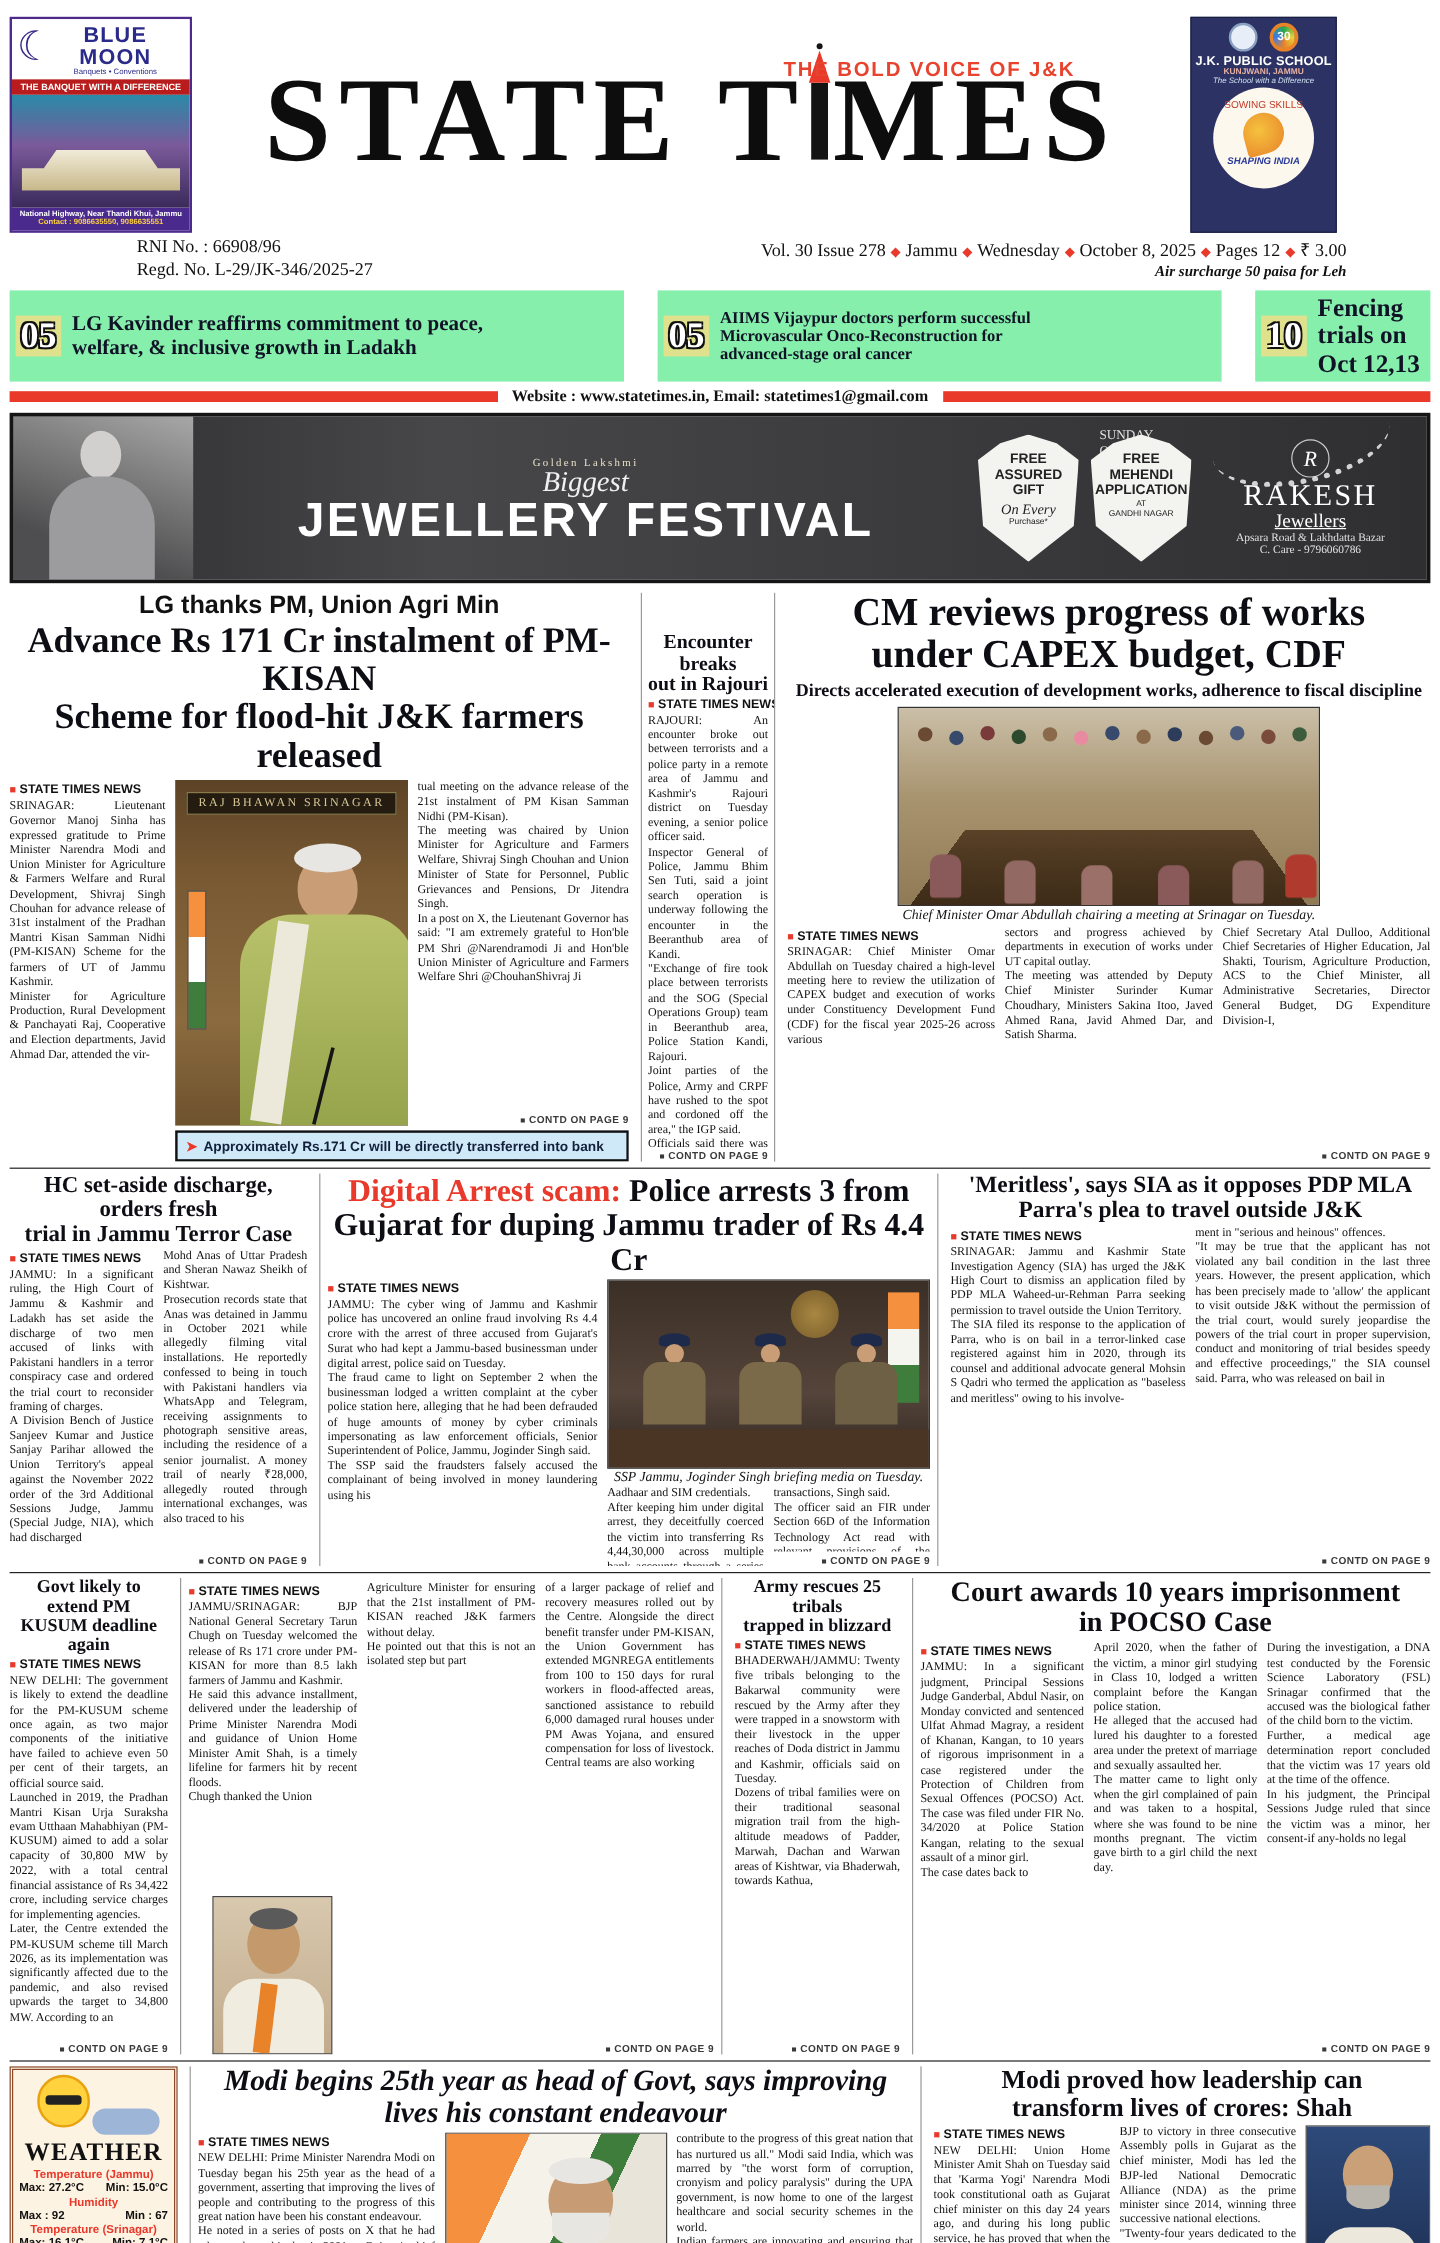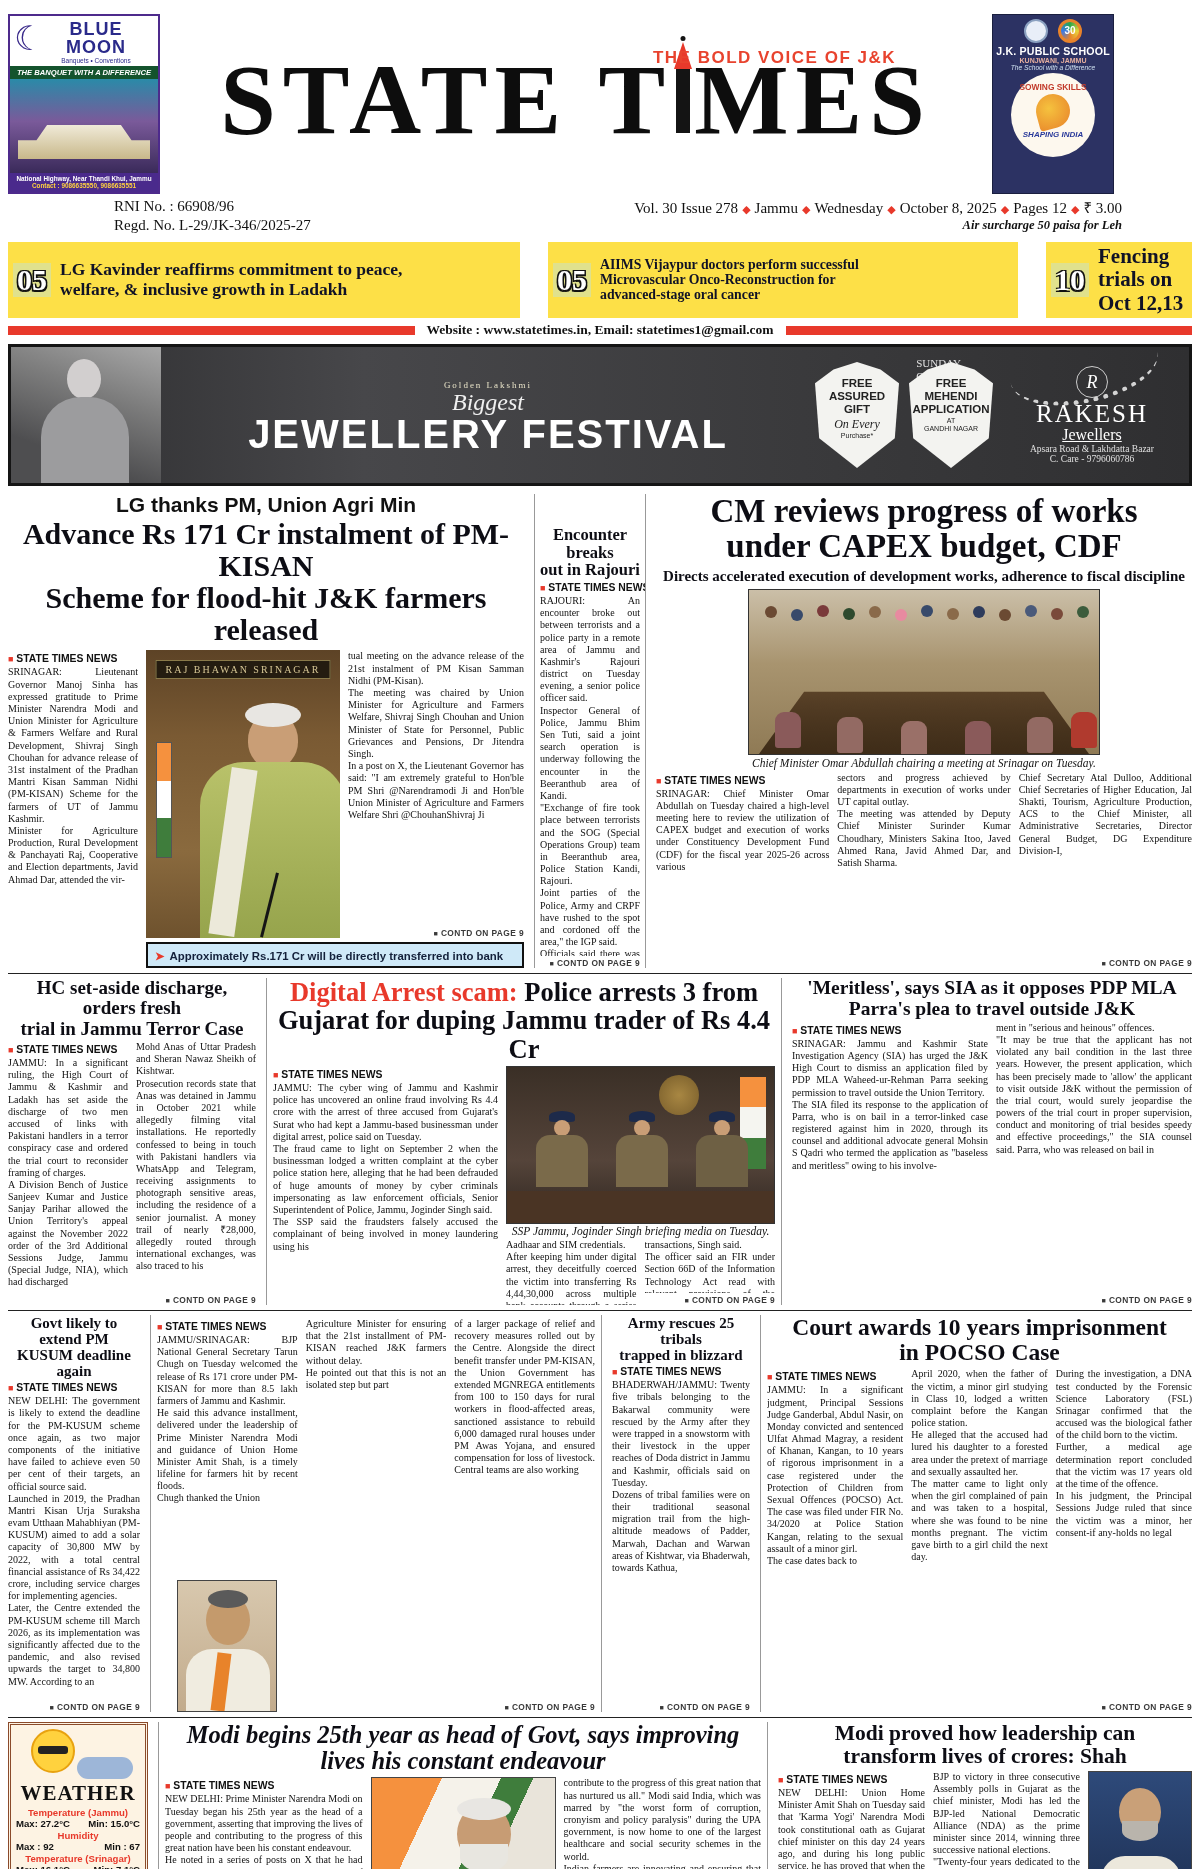--- a/index.html
+++ b/index.html
@@ -6,21 +6,21 @@
   body { width:1200px; background:#fff; color:#111; font-family:"Liberation Serif", serif; }
   .page { width:1200px; padding:6px 8px 4px; }
 
   
   .masthead { display:flex; height:180px; margin-top:8px; }
   .ad-bluemoon { width:152px; border:2px solid #4d2a8c; display:flex; flex-direction:column; flex:none; }
   .bm-top { background:#fff; position:relative; text-align:center; padding:4px 2px 2px 26px; }
   .bm-moon { position:absolute; left:4px; top:2px; font-size:34px; color:#3a2a8a; }
   .bm-brand { color:#2a2a8a; font-weight:bold; font-size:18px; line-height:1.02; letter-spacing:1px; white-space:pre-line; font-family:"Liberation Sans", sans-serif; }
   .bm-sub { font-size:6.5px; color:#2a2a8a; font-family:"Liberation Sans", sans-serif; }
-  .bm-strip { background:#14532d; color:#fff; font-size:7.6px; font-weight:bold; text-align:center; padding:2px 0; font-family:"Liberation Sans", sans-serif;font-style:italic; }
+  .bm-strip { background:#b91c1c; color:#fff; font-size:7.6px; font-weight:bold; text-align:center; padding:2px 0; font-family:"Liberation Sans", sans-serif; }
   .bm-photo { flex:1; position:relative; background:linear-gradient(180deg,#2a8aa8 0%,#7a5a9a 45%,#3a2a5a 100%); overflow:hidden; }
   .bm-bldg { position:absolute; left:8px; right:8px; bottom:14px; height:34px; background:linear-gradient(#f0ead8,#c8b88a); clip-path:polygon(0 100%,0 45%,14% 45%,22% 0,78% 0,86% 45%,100% 45%,100% 100%); }
   .bm-foot { background:#4a2a8c; text-align:center; padding:2px 1px 3px; font-family:"Liberation Sans", sans-serif; font-weight:bold; }
   .bm-addr { color:#fff; font-size:6.4px; }
   .bm-contact { color:#ffd23e; font-size:6.4px; }
 
   .title-wrap { flex:1; position:relative; text-align:center; }
   .paper-title { font-weight:bold; font-size:100px; letter-spacing:7px; line-height:172px; white-space:nowrap; color:#0d0d0d; }
   .nib { display:inline-block; width:0.14em; height:0.64em; background:#141414; position:relative; margin:0 0.04em; }
   .nib::before { content:""; position:absolute; top:-0.27em; left:50%; transform:translateX(-50%); width:0; height:0;
@@ -29,34 +29,34 @@
   .tagline { position:absolute; top:34px; right:96px; color:#e8432e; font-family:"Liberation Sans", sans-serif; font-weight:bold; font-size:17px; letter-spacing:1.5px; }
 
   .ad-jkps { width:122px; margin-right:78px; flex:none; background:#2c3263; border:1px solid #1a1f3f; color:#fff; text-align:center; padding:4px 3px; font-family:"Liberation Sans", sans-serif; }
   .jk-logos { display:flex; justify-content:center; gap:10px; margin-bottom:2px; }
   .jk-crest { width:24px; height:24px; border-radius:50%; background:#e8eef8; border:2px solid #8aa0c0; }
   .jk-30 { width:24px; height:24px; border-radius:50%; border:3px solid #e8832a; background:conic-gradient(#2aa84a,#e8d23a,#e8832a,#3a7ae8,#2aa84a); color:#fff; font-size:10px; font-weight:bold; line-height:18px; }
   .jk-name { font-weight:bold; font-size:10.6px; letter-spacing:0.2px; }
   .jk-place { color:#e8b0a0; font-weight:bold; font-size:7px; }
   .jk-motto { font-style:italic; font-size:6.6px; color:#cfe0f0; margin-bottom:2px; }
   .jk-circle { width:84px; height:84px; background:#fdf8ee; border-radius:50%; margin:2px auto 0; padding-top:9px; }
-  .jk-arc-top { color:#c23a2a; font-weight:bold; font-size:8.4px; }
+  .jk-arc-top { color:#c23a2a; font-weight:normal; font-size:8.4px; }
   .jk-hand { width:34px; height:34px; margin:2px auto; background:radial-gradient(circle at 40% 40%, #f5c23e, #e8832a); border-radius:50% 50% 50% 10%; transform:rotate(-15deg); }
   .jk-arc-bottom { color:#2a3a9a; font-weight:bold; font-style:italic; font-size:8px; }
 
   
   .infoline { display:flex; justify-content:space-between; padding:3px 70px 2px 106px; }
   .rni-block { font-size:15px; line-height:1.25; }
   .issue-block { text-align:right; font-size:15px; }
   .issue-line .rdot { color:#e8392b; font-size:11px; padding:0 4px; }
   .surcharge { font-style:italic; font-weight:bold; font-size:12.5px; margin-top:1px; }
 
   
   .teasers { display:flex; gap:28px; margin:5px 0 4px; }
-  .teaser { background:#fde047; display:flex; align-items:center; padding:3px 8px 3px 5px; }
+  .teaser { background:#86efac; display:flex; align-items:center; padding:3px 8px 3px 5px; }
   .teaser .pg { background:#e0e18c; color:#fff; font-weight:bold; font-size:30px; line-height:1; padding:2px 4px; margin-right:9px;
     text-shadow:-1.5px -1.5px 0 #111, 1.5px -1.5px 0 #111, -1.5px 1.5px 0 #111, 1.5px 1.5px 0 #111; }
   .teaser .txt { font-weight:bold; color:#101226; white-space:pre-line; line-height:1.12; }
   .teaser1 { width:512px; } .teaser1 .txt { font-size:17.5px; }
   .teaser2 { width:470px; } .teaser2 .txt { font-size:13.8px; }
   .teaser3 { flex:1; } .teaser3 .txt { font-size:21px; }
 
   
   .webline { display:flex; align-items:center; gap:12px; margin:3px 0 6px; }
   .webline .bar { flex:1; height:9px; background:#e8392b; }

